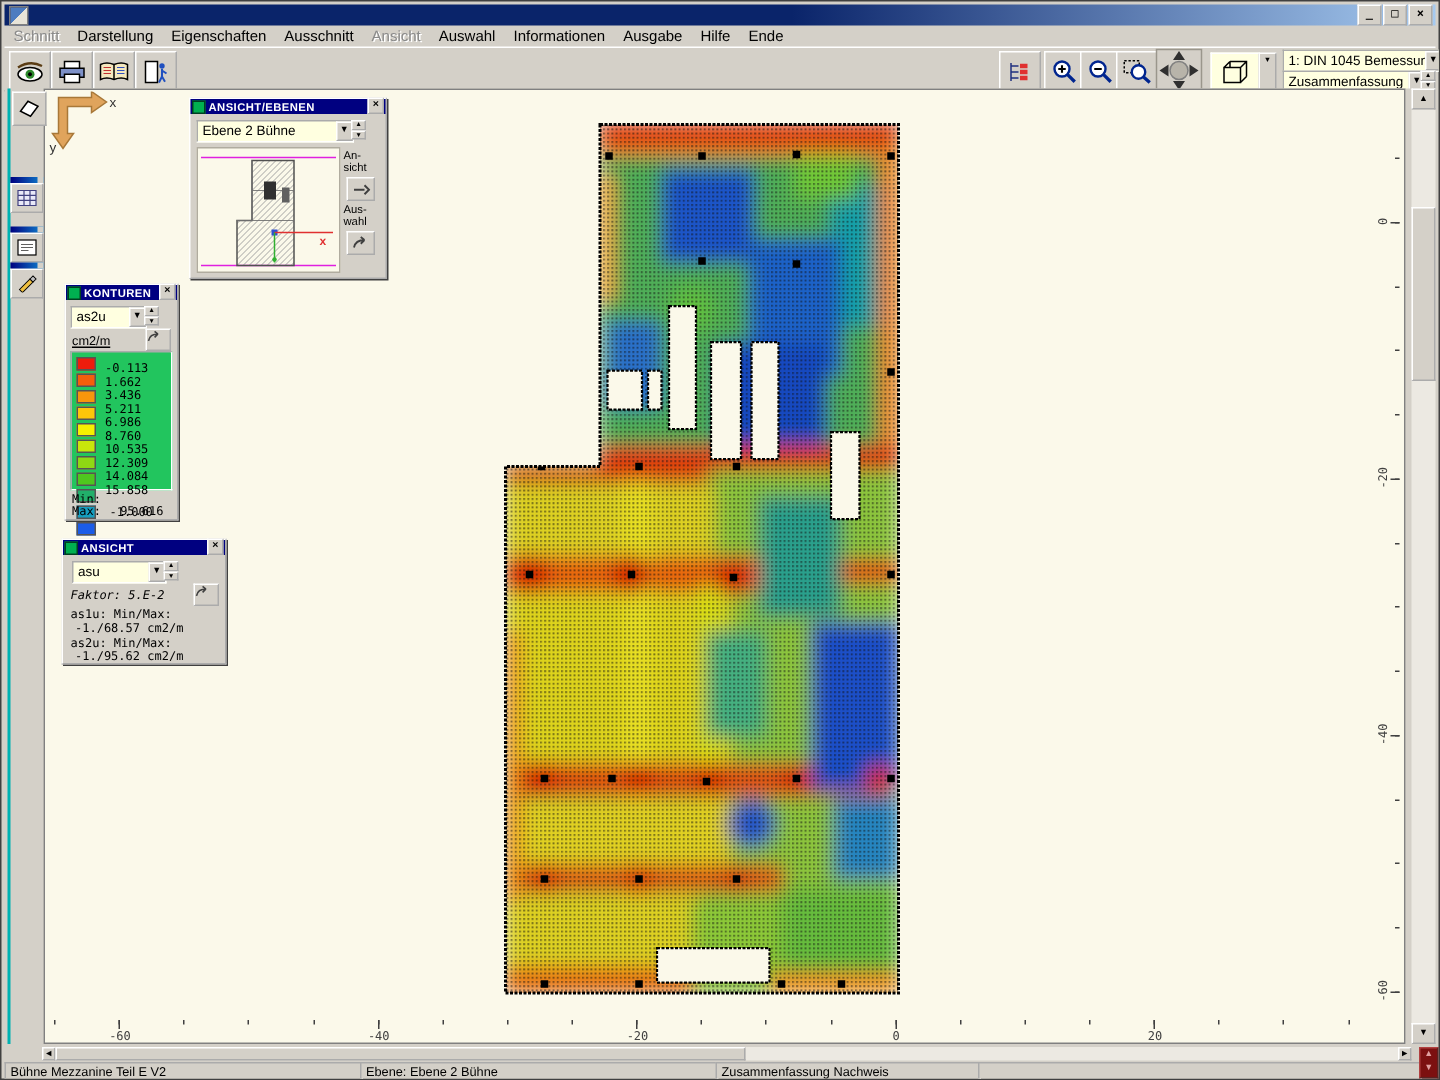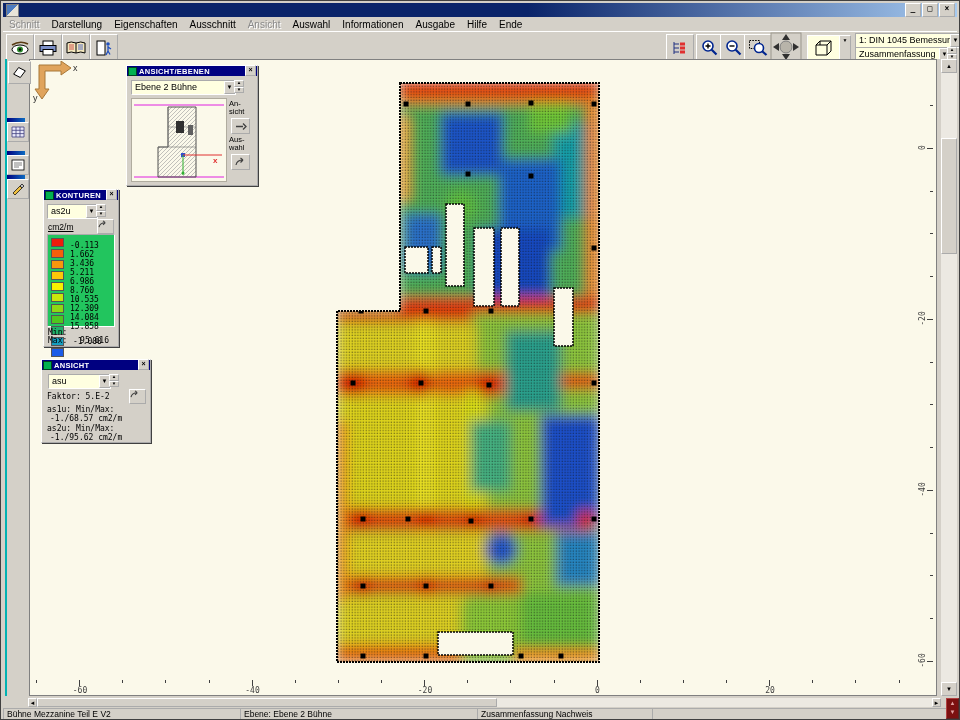--- a/index.html
+++ b/index.html
@@ -451,21 +451,21 @@
       <span class="pclose">×</span>
     </div>
     <div class="combo" style="left:6px;top:14px;width:58px;">
       <span class="txt">asu</span>
       <span class="drop">▼</span>
     </div>
     <div class="spin" style="left:67px;top:14px;">
         <div>▲</div>
         <div>▼</div>
       </div>
-    <div class="abs mono" style="left:5px;top:32px;font-size:8px;color:#000;">Faktor: 5.E-2</div>
+    <div class="abs mono" style="left:5px;top:32px;font-size:8px;color:#000;font-style:italic;">Faktor: 5.E-2</div>
     <div class="applybtn" style="left:87px;top:29px;">
       <svg width="11" height="9" viewBox="0 0 12 10">
         <path d="M1,8 Q2,3 8,3 M8,3 L5.5,1 M8,3 L5.5,5.5" fill="none" stroke="#404040" stroke-width="1.2"></path>
       </svg>
     </div>
     <div class="abs mono" style="left:5px;top:45px;font-size:8px;color:#000;">as1u: Min/Max:</div>
     <div class="abs mono" style="left:8px;top:54px;font-size:8px;color:#000;">-1./68.57 cm2/m</div>
     <div class="abs mono" style="left:5px;top:64px;font-size:8px;color:#000;">as2u: Min/Max:</div>
     <div class="abs mono" style="left:8px;top:73px;font-size:8px;color:#000;">-1./95.62 cm2/m</div>
   </div>

